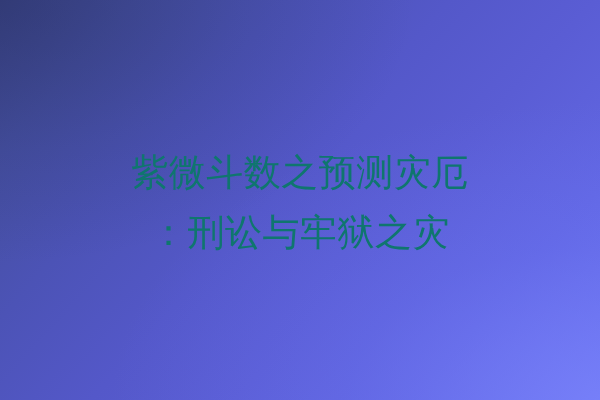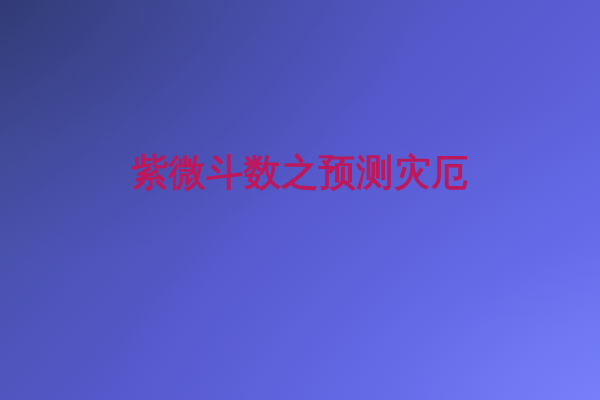--- a/index.html
+++ b/index.html
@@ -65,33 +65,34 @@
     top: 143px;
     text-align: center;
     color: #ffffff;
     user-select: none;
   }
 
   .title-line {
     display: block;
     font-family: "Liberation Sans", "DejaVu Sans", sans-serif;
     font-size: 37px;
-    font-weight: 700;
+    font-weight: 400;
     line-height: 60px;
     letter-spacing: 0.5px;
-    color: #be185d;
+    color: #0f766e;
     white-space: nowrap;
   }
 </style>
 </head>
 <body>
 
 <div class="slide">
 
   <div class="bg-gradient"></div>
   <div class="bg-bloom"></div>
   <div class="bg-vignette"></div>
 
   <div class="title-block">
     <span class="title-line">紫微斗数之预测灾厄</span>
+    <span class="title-line">：刑讼与牢狱之灾</span>
   </div>
 
 </div>
 
 </body></html>

